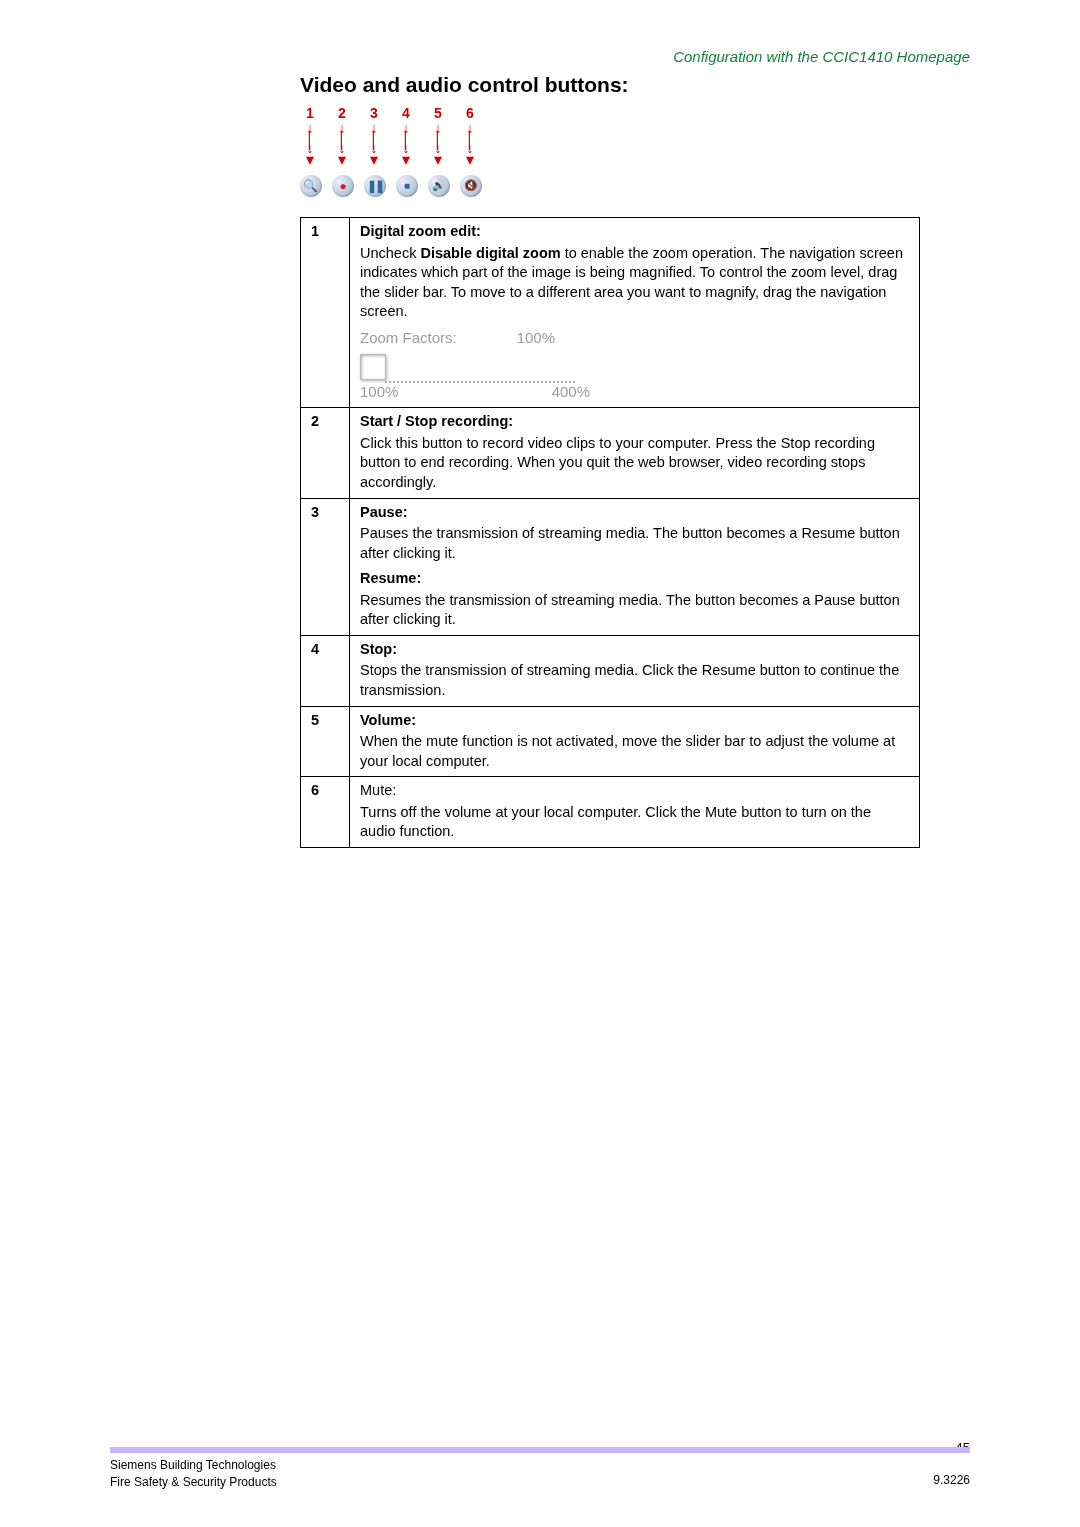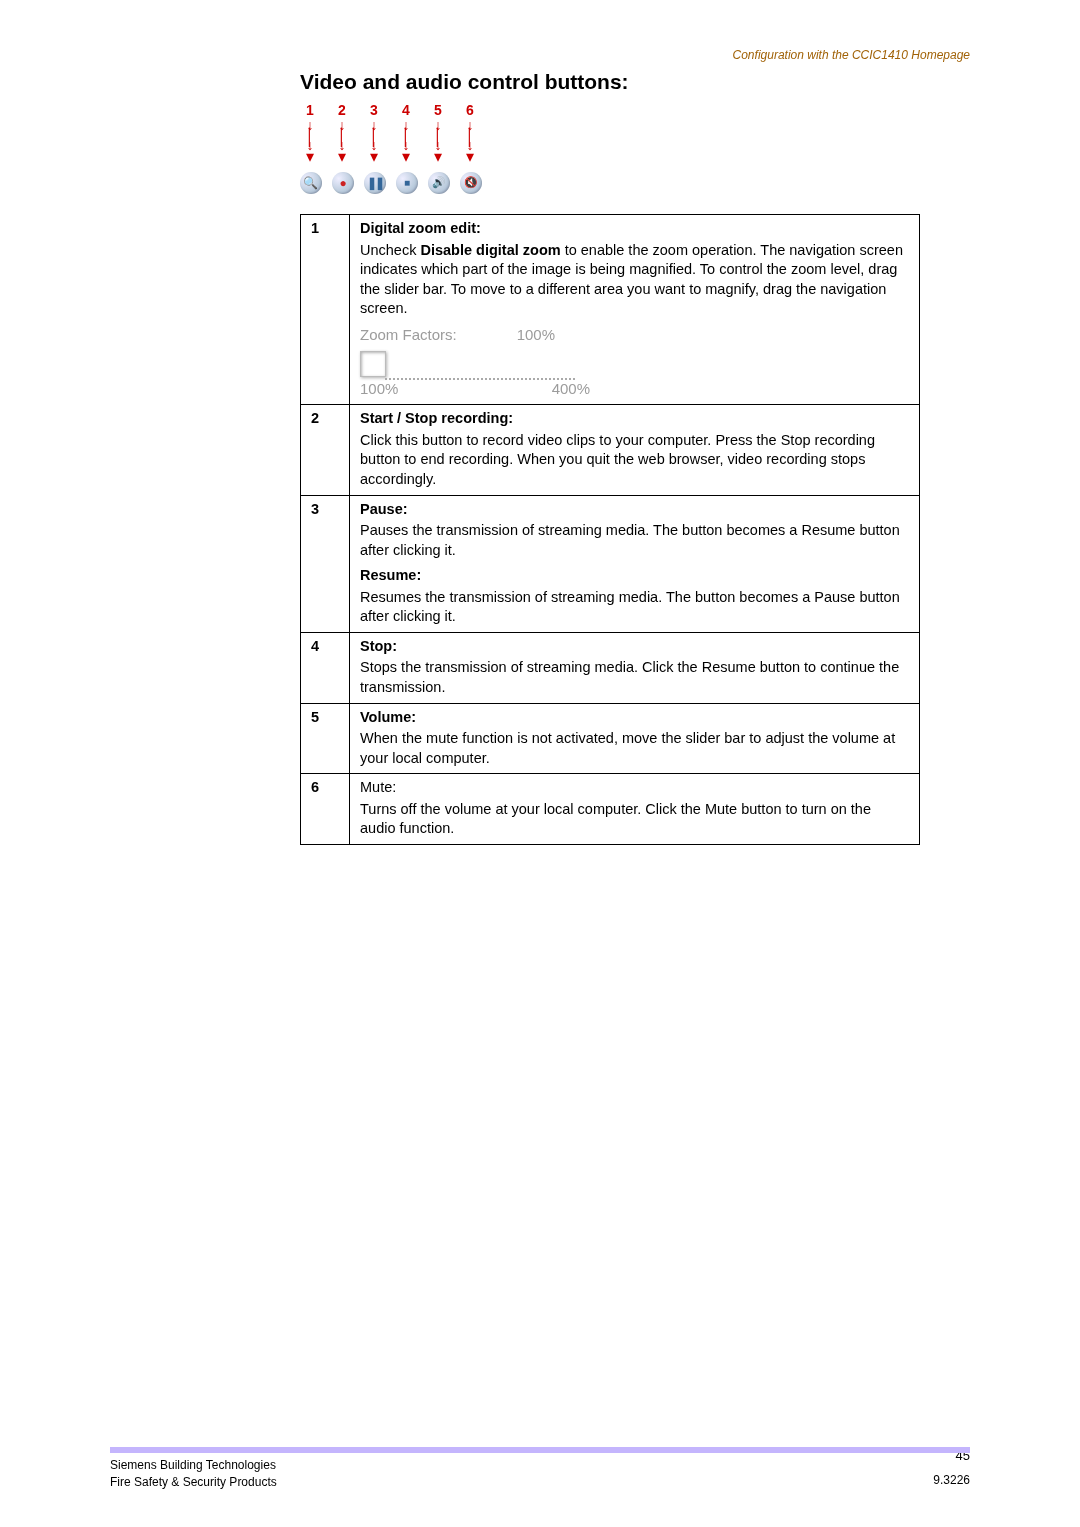--- a/index.html
+++ b/index.html
@@ -14,23 +14,23 @@
     position: relative;
     box-sizing: border-box;
   }
   .page {
     padding: 48px 110px 40px 110px;
     box-sizing: border-box;
   }
   .header-title {
     text-align: right;
     font-style: italic;
-    color: #a16207;
+    color: #15803d;
     margin-bottom: 8px;
-    font-size: 12px;
+    font-size: 15px;
   }
   .section-title {
     font-weight: bold;
     font-size: 21px;
     margin: 6px 0 8px 190px;
   }
   .illustration {
     margin-left: 190px;
     margin-bottom: 20px;
   }
@@ -109,21 +109,21 @@
     border-top: 6px solid #c4b5fd;
     padding-top: 4px;
     font-size: 12px;
     display: flex;
     justify-content: space-between;
     align-items: flex-start;
   }
   .footer-left { line-height: 1.4; }
   .page-num {
     position: absolute;
-    bottom: 64px;
+    bottom: 72px;
     right: 110px;
     font-size: 13px;
   }
 </style>
 </head>
 <body>
 
 <div class="page">
   <div class="header-title">Configuration with the CCIC1410 Homepage</div>
 

